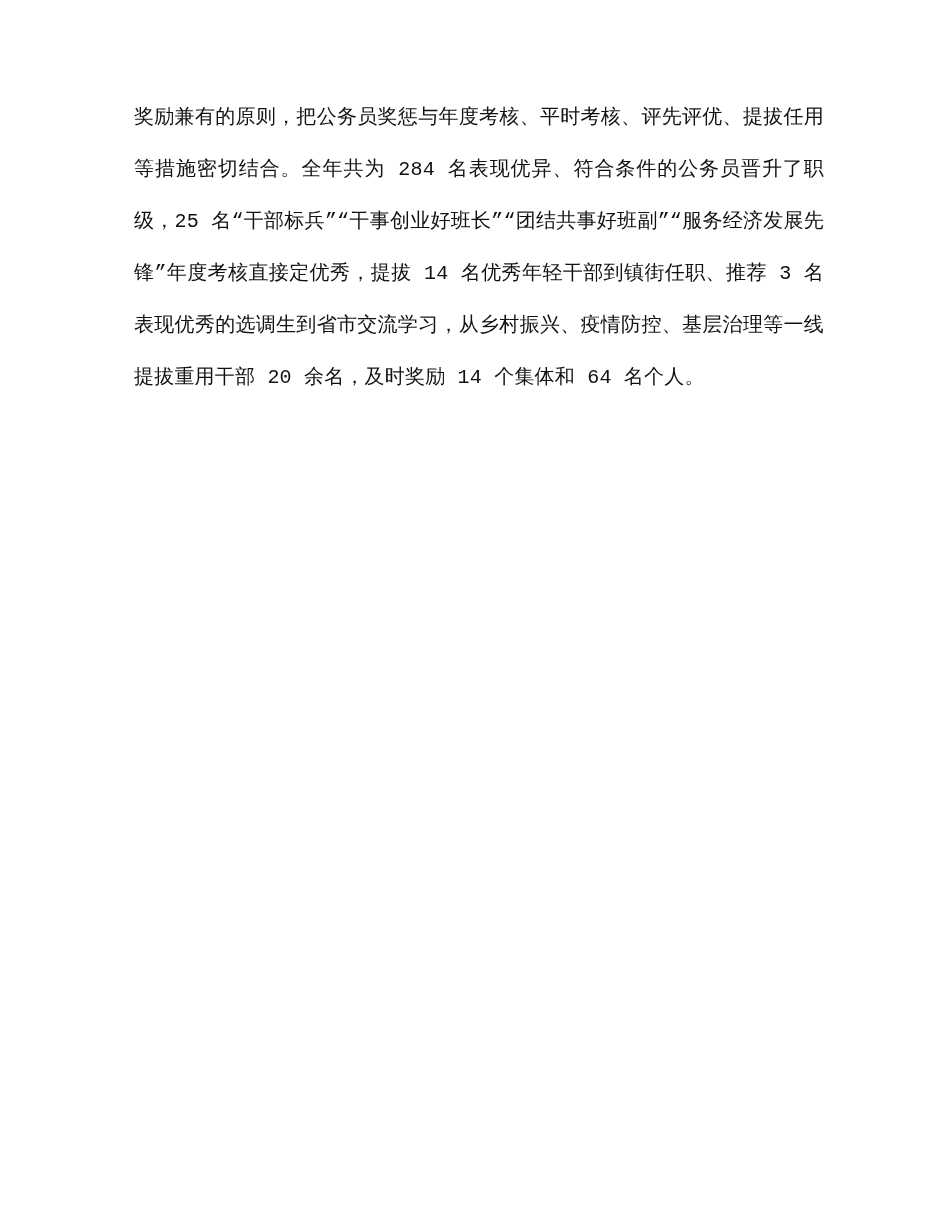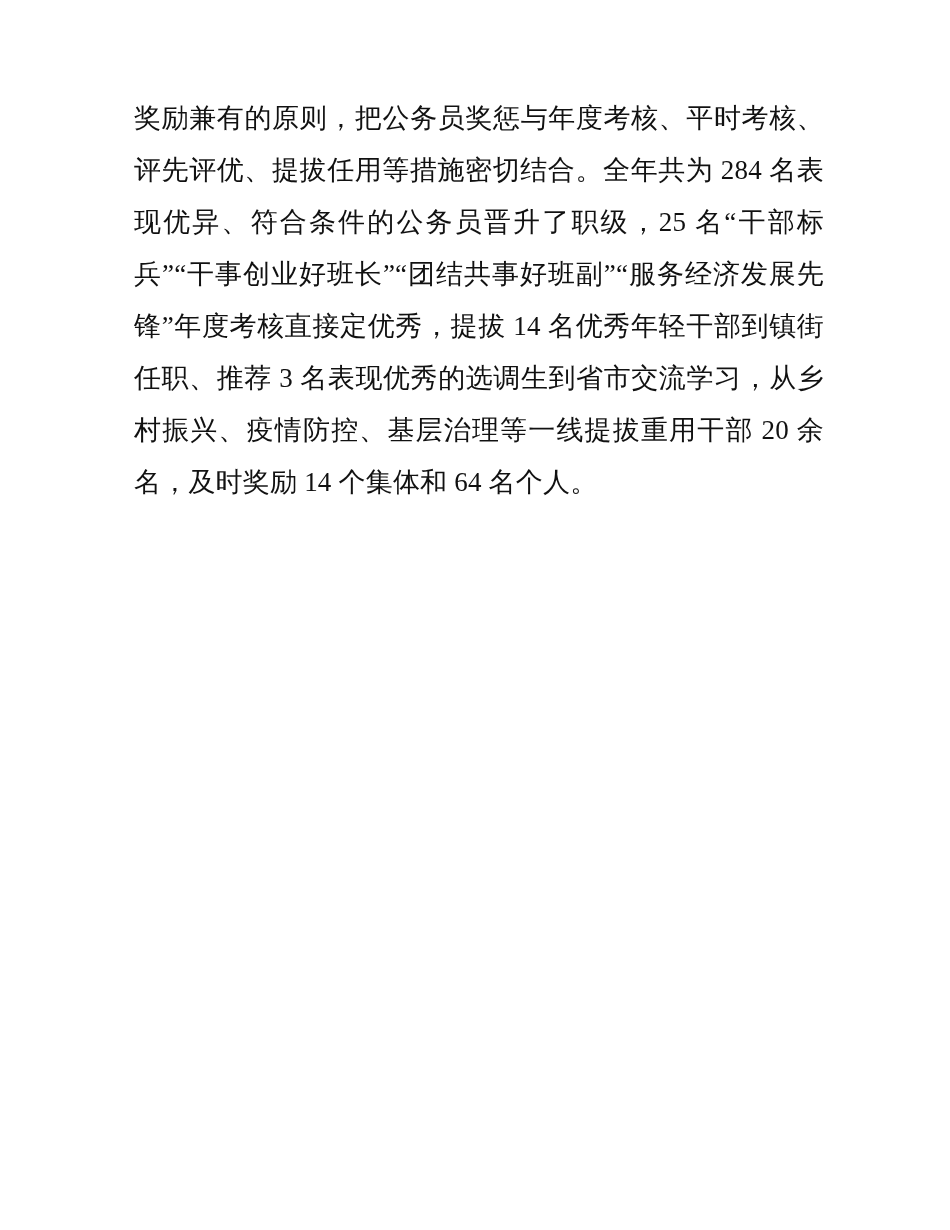--- a/index.html
+++ b/index.html
@@ -22,27 +22,28 @@
     box-sizing: border-box;
   }
   .doc-body {
     position: absolute;
     left: 134px;
     top: 92px;
     width: 690px;
   }
   .para {
     margin: 0;
-    font-size: 27px;
+    font-size: 20px;
     line-height: 52px;
     text-align: justify;
     text-justify: inter-ideograph;
     letter-spacing: 0.2px;
     word-break: break-all;
     color: #111111;
+    font-family: Liberation Mono, monospace;
   }
 </style>
 </head>
 <body>
 
 <div class="page">
   <div class="doc-body">
     <p class="para">奖励兼有的原则，把公务员奖惩与年度考核、平时考核、评先评优、提拔任用等措施密切结合。全年共为 284 名表现优异、符合条件的公务员晋升了职级，25 名“干部标兵”“干事创业好班长”“团结共事好班副”“服务经济发展先锋”年度考核直接定优秀，提拔 14 名优秀年轻干部到镇街任职、推荐 3 名表现优秀的选调生到省市交流学习，从乡村振兴、疫情防控、基层治理等一线提拔重用干部 20 余名，及时奖励 14 个集体和 64 名个人。</p>
   </div>
 </div>

